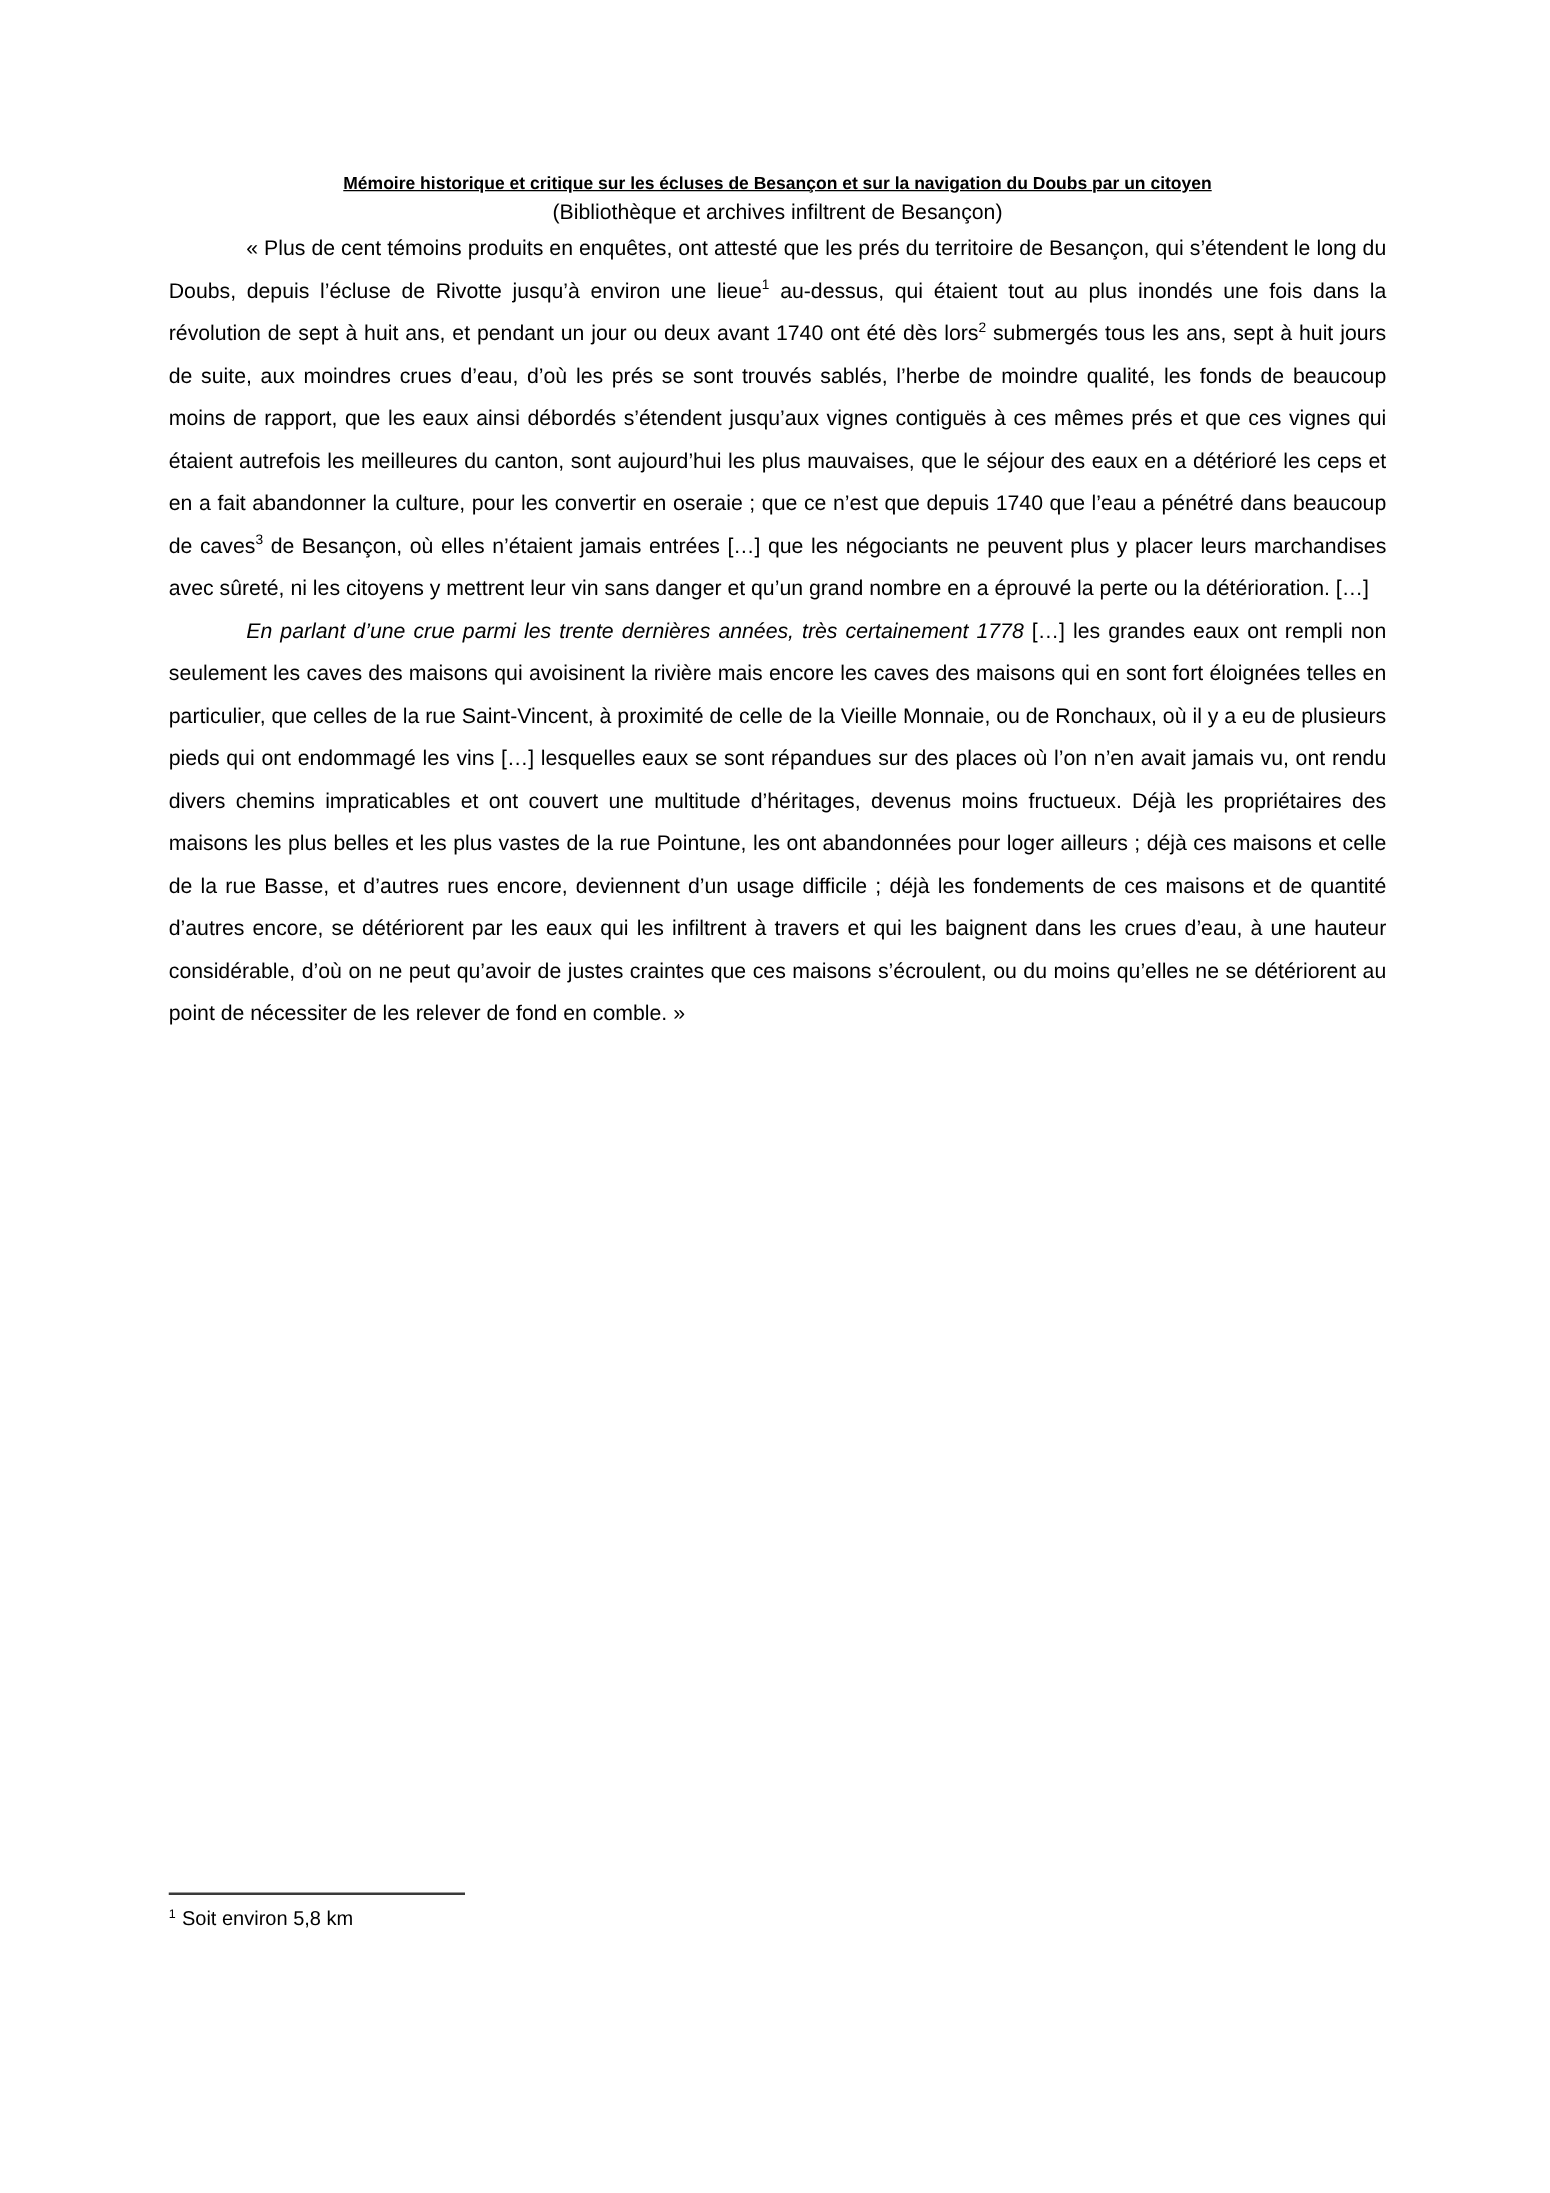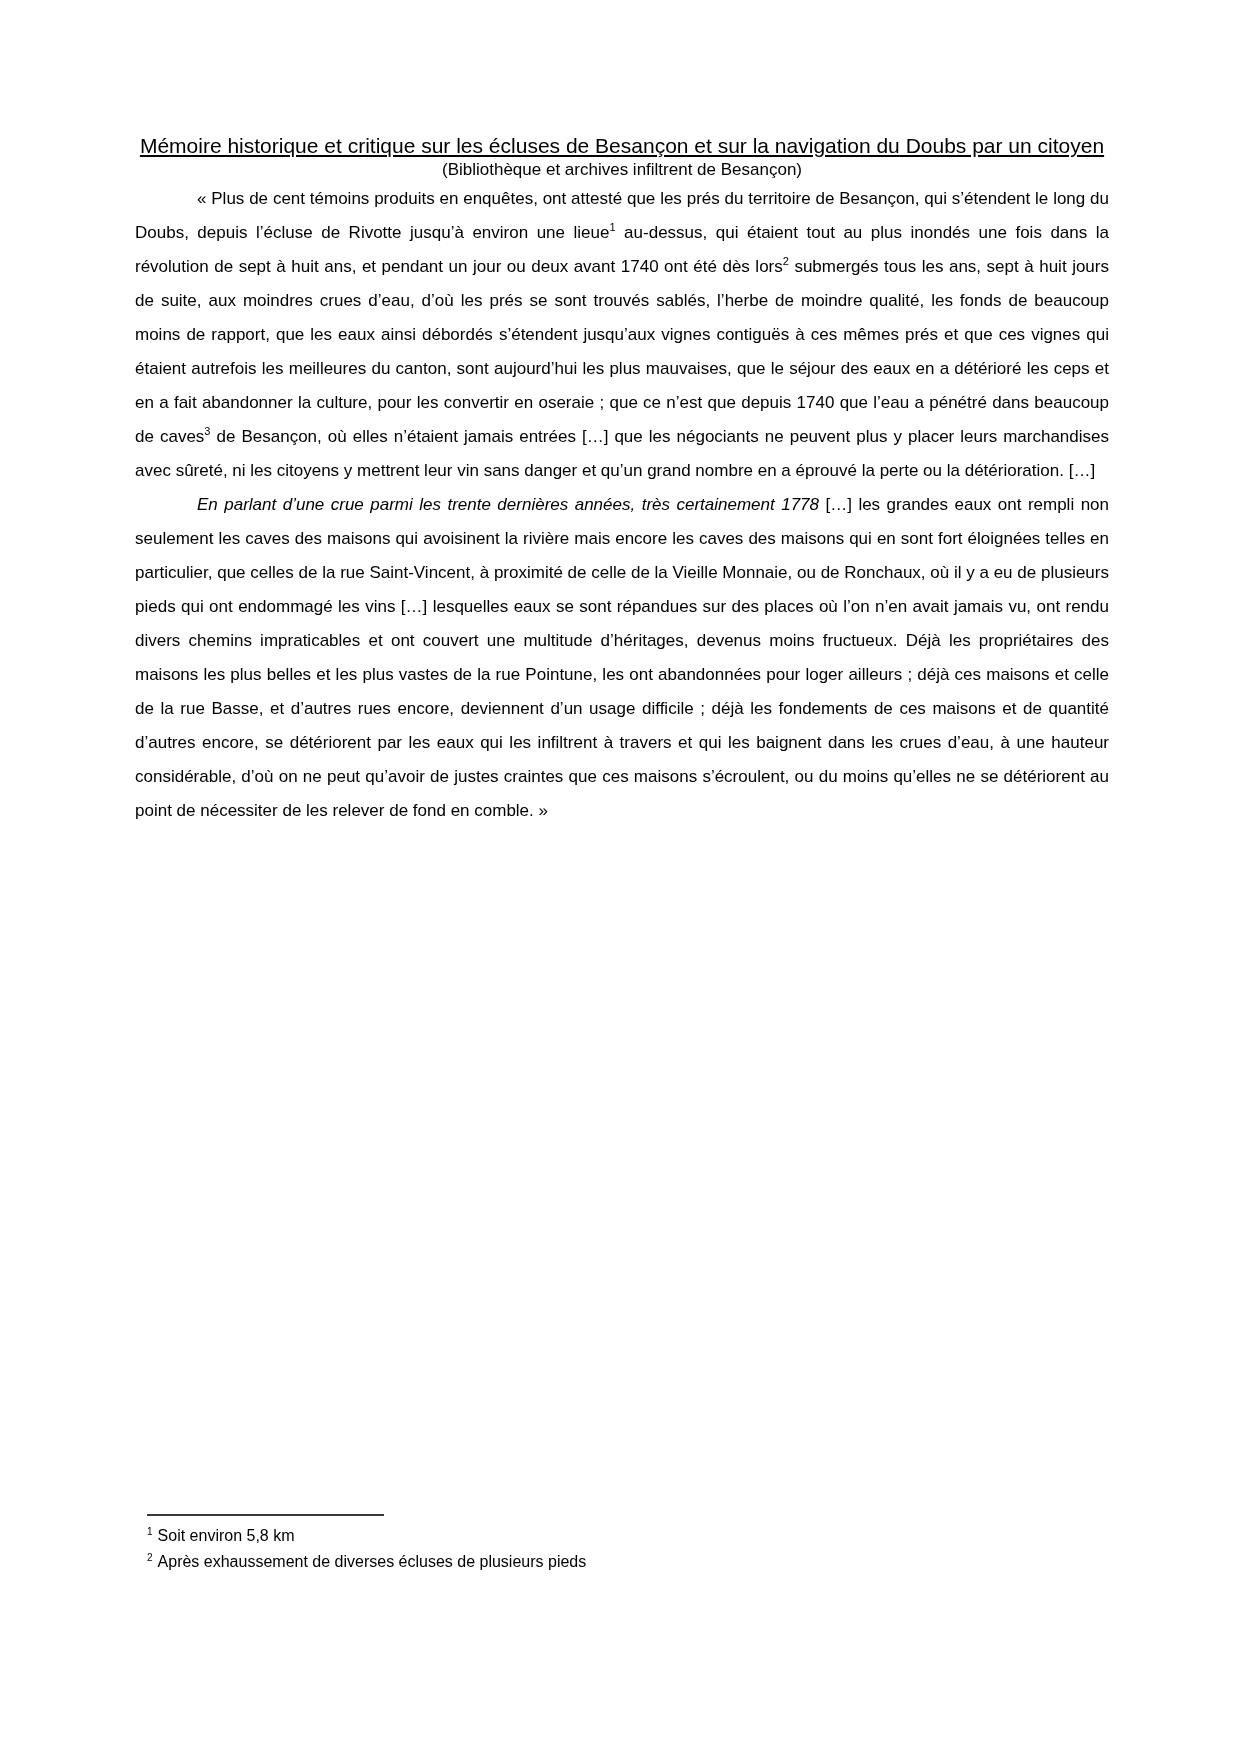--- a/index.html
+++ b/index.html
@@ -23,22 +23,22 @@
     width: 974px;
   }
   .title-block {
     text-align: center;
     font-size: 17px;
     font-weight: bold;
     line-height: 24px;
   }
   .title-main {
     margin: 0;
-    font-size: 21px;
-    font-weight: normal;
+    font-size: 14px;
+    font-weight: bold;
     line-height: 24px;
   }
   .title-main .u {
     text-decoration: underline;
   }
   .title-sub {
     font-weight: bold;
   }
   .title-source {
     font-weight: normal;
@@ -60,21 +60,20 @@
   .p2-lead {
     font-style: italic;
   }
   .footnotes {
     position: absolute;
     left: 135px;
     top: 1514px;
     width: 974px;
     font-size: 16px;
     line-height: 26px;
-    margin-left: 12px;
   }
   .fn-rule {
     width: 237px;
     height: 0;
     border-top: 2px solid #3a3a3a;
     margin-bottom: 7px;
   }
   .fn sup {
     font-size: 10px;
     vertical-align: super;
@@ -96,15 +95,14 @@
     <main class="body-block">
       <p><span>« Plus de cent témoins produits en enquêtes, ont attesté que les prés du territoire de Besançon, qui s’étendent le long du Doubs, depuis l’écluse de Rivotte jusqu’à environ une lieue</span><sup class="fn-ref">1</sup><span> au-dessus, qui étaient tout au plus inondés une fois dans la révolution de sept à huit ans, et pendant un jour ou deux avant 1740 ont été dès lors</span><sup class="fn-ref">2</sup><span> submergés tous les ans, sept à huit jours de suite, aux moindres crues d’eau, d’où les prés se sont trouvés sablés, l’herbe de moindre qualité, les fonds de beaucoup moins de rapport, que les eaux ainsi débordés s’étendent jusqu’aux vignes contiguës à ces mêmes prés et que ces vignes qui étaient autrefois les meilleures du canton, sont aujourd’hui les plus mauvaises, que le séjour des eaux en a détérioré les ceps et en a fait abandonner la culture, pour les convertir en oseraie ; que ce n’est que depuis 1740 que l’eau a pénétré dans beaucoup de caves</span><sup class="fn-ref">3</sup><span> de Besançon, où elles n’étaient jamais entrées […] que les négociants ne peuvent plus y placer leurs marchandises avec sûreté, ni les citoyens y mettrent leur vin sans danger et qu’un grand nombre en a éprouvé la perte ou la détérioration. […]</span></p>
       <p><span class="p2-lead">En parlant d’une crue parmi les trente dernières années, très certainement 1778</span><span> […] les grandes eaux ont rempli non seulement les caves des maisons qui avoisinent la rivière mais encore les caves des maisons qui en sont fort éloignées telles en particulier, que celles de la rue Saint-Vincent, à proximité de celle de la Vieille Monnaie, ou de Ronchaux, où il y a eu de plusieurs pieds qui ont endommagé les vins […] lesquelles eaux se sont répandues sur des places où l’on n’en avait jamais vu, ont rendu divers chemins impraticables et ont couvert une multitude d’héritages, devenus moins fructueux. Déjà les propriétaires des maisons les plus belles et les plus vastes de la rue Pointune, les ont abandonnées pour loger ailleurs ; déjà ces maisons et celle de la rue Basse, et d’autres rues encore, deviennent d’un usage difficile ; déjà les fondements de ces maisons et de quantité d’autres encore, se détériorent par les eaux qui les infiltrent à travers et qui les baignent dans les crues d’eau, à une hauteur considérable, d’où on ne peut qu’avoir de justes craintes que ces maisons s’écroulent, ou du moins qu’elles ne se détériorent au point de nécessiter de les relever de fond en comble. »</span></p>
     </main>
 
   </div>
 
   <footer class="footnotes">
     <div class="fn-rule"></div>
     <div class="fn"><sup>1</sup><span>Soit environ 5,8 km</span></div>
-    <div class="fn"><sup>2</sup><span>Après exhaussement de diverses écluses de plusieurs pieds</span></div>
   </footer>
 </div>
 
 </body></html>

